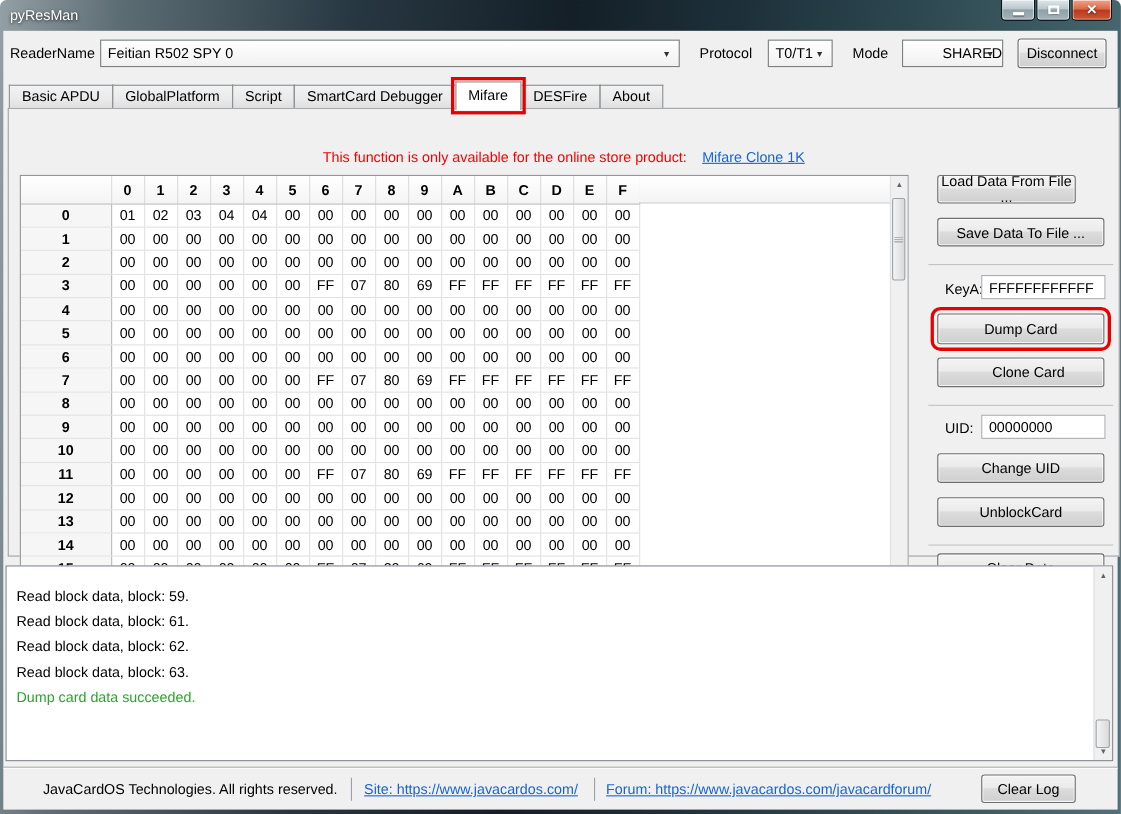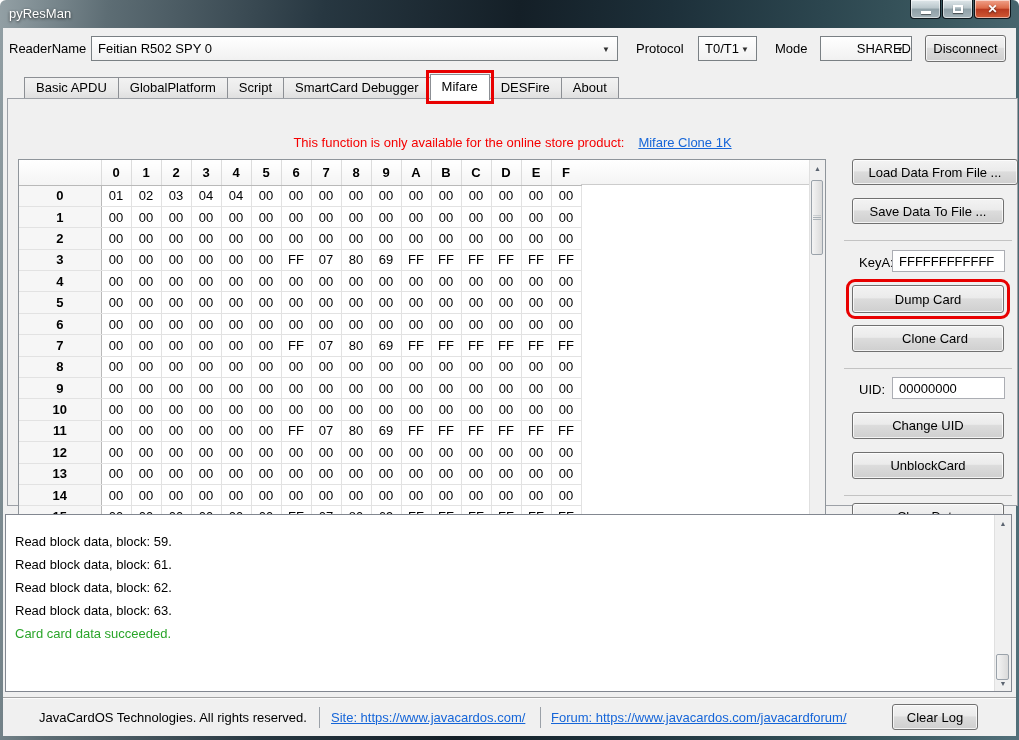--- a/index.html
+++ b/index.html
@@ -39,21 +39,21 @@
     border:1px solid #7a8084; display:flex; align-items:center; padding-left:6px;
     font-size:13px; cursor:default; }
   .combo .arrow { position:absolute; right:7px; top:8px; font-size:8px; color:#303030; }
 
   .tfield { position:absolute; height:22px; background:#fff; border:1px solid #abadb3;
     font-family:"Liberation Sans",sans-serif; font-size:13px; padding:0 0 0 6px; color:#000; }
 
   
   .panel { position:absolute; left:4px; top:70px; width:1011px; height:408px;
     border:1px solid #9da1a7; background:#f0f0f0; }
-  .tabbar { position:absolute; left:21px; top:46px; height:24px; display:flex; align-items:flex-end; z-index:5; }
+  .tabbar { position:absolute; left:5px; top:46px; height:24px; display:flex; align-items:flex-end; z-index:5; }
   .tab { height:21px; line-height:20px; padding:0 11px; font-size:13px; white-space:nowrap;
     background:linear-gradient(#f2f2f2,#eaeaea 60%,#dfdfdf); border:1px solid #8c8f94; border-bottom:none;
     margin-left:-1px; cursor:default; }
   .tab:first-child { margin-left:0; }
   .tab.active { height:26px; line-height:24px; background:#fff; position:relative; z-index:6;
     margin-bottom:-2px; outline:3px solid #e80000; outline-offset:1px; }
 
   .notice { position:absolute; left:0; top:36px; width:100%; text-align:center; font-size:13px; white-space:nowrap; }
   .notice .ntext { color:#f50000; }
   .notice .nlink { color:#1565d8; text-decoration:underline; margin-left:14px; cursor:pointer; }
@@ -510,21 +510,21 @@
         <div class="hdr-strip"></div>
         <div class="vscroll" style="right:0;top:0;width:16px;height:371px;">
           <div class="varrow" style="top:0;">▲</div>
           <div class="vthumb" style="top:20px;height:75px;">
               <div class="grip"></div>
             </div>
           <div class="varrow down">▼</div>
         </div>
       </div>
 
-      <button class="btn" style="left:844px;top:60px;width:166px;height:26px;">Load Data From File ...</button>
+      <button class="btn" style="left:844px;top:60px;width:126px;height:26px;">Load Data From File ...</button>
       <button class="btn" style="left:844px;top:99px;width:152px;height:26px;">Save Data To File ...</button>
       <div class="hline" style="left:836px;top:141px;width:168px;"></div>
       <span class="lbl" style="left:851px;top:156px;">KeyA:</span>
       <input class="tfield" style="left: 884px; top: 151px; width: 113px;" value="FFFFFFFFFFFF">
       <button class="btn annotated" style="left:844px;top:186px;width:152px;height:28px;">Dump Card</button>
       <button class="btn" style="left:844px;top:226px;width:152px;height:27px;padding-left:14px;">Clone Card</button>
       <div class="hline" style="left:836px;top:269px;width:168px;"></div>
       <span class="lbl" style="left:851px;top:283px;">UID:</span>
       <input class="tfield" style="left: 884px; top: 278px; width: 113px;" value="00000000">
       <button class="btn" style="left:844px;top:313px;width:152px;height:27px;">Change UID</button>
@@ -542,21 +542,21 @@
         <div class="tab">DESFire</div>
         <div class="tab">About</div>
       </div>
 
     <div class="log-box">
       <div class="log-lines">
           <div>Read block data, block: 59.</div>
           <div>Read block data, block: 61.</div>
           <div>Read block data, block: 62.</div>
           <div>Read block data, block: 63.</div>
-          <div style="color: rgb(42, 165, 42);">Card card data succeeded.</div>
+          <div style="color: rgb(42, 165, 42);">Dump card data succeeded.</div>
         </div>
       <div class="vscroll" style="right:0;top:0;width:17px;height:176px;">
         <div class="varrow" style="top:0;">▲</div>
         <div class="vthumb" style="top:139px;height:26px;"></div>
         <div class="varrow down">▼</div>
       </div>
     </div>
 
     <div class="groove-t"></div>
     <div class="groove-b"></div>

